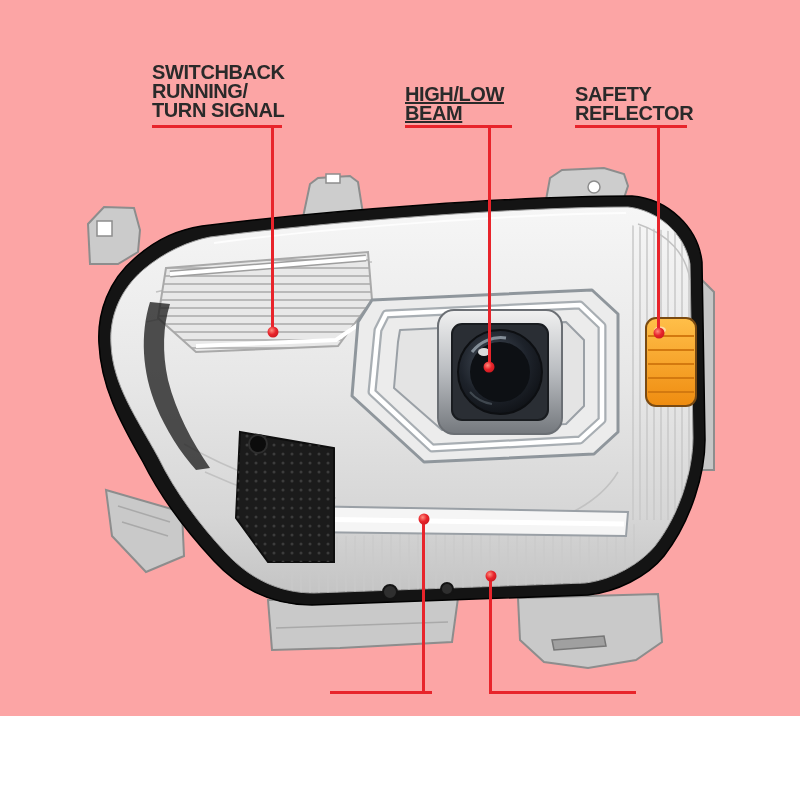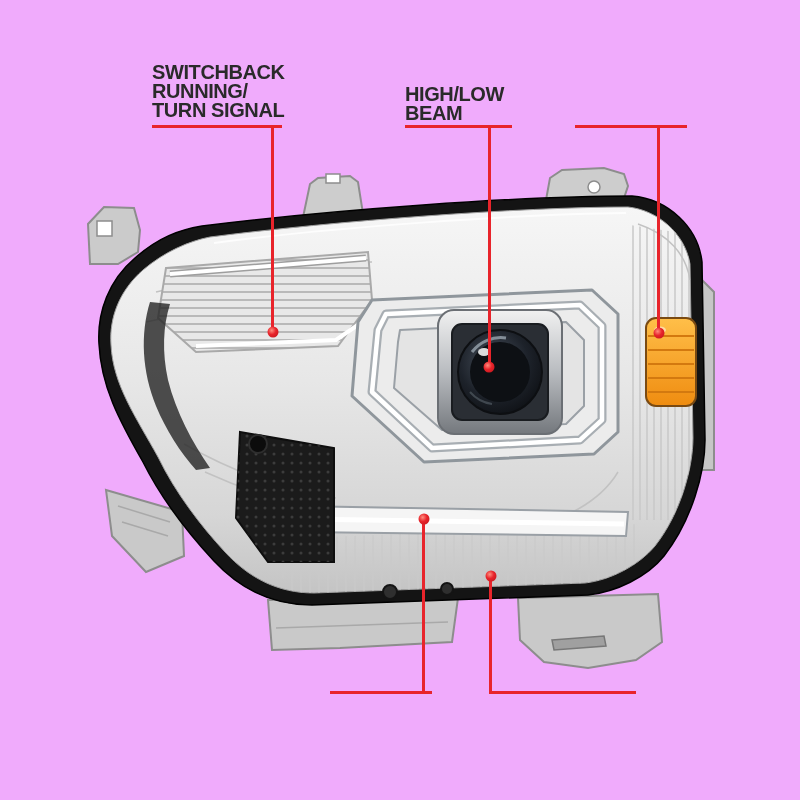--- a/index.html
+++ b/index.html
@@ -1,31 +1,31 @@
 <!DOCTYPE html>
 <html style="--accent: #e8242b; --label: #2a2a2a;"><head>
 <meta charset="utf-8">
 <style>
   :root{
     --accent:#e8242b;
     --label:#2a2a2a;
   }
   html,body{margin:0;padding:0;background:#ffffff;}
   .stage{
-    position:relative;width:800px;height:800px;background:#f0abfc;overflow:hidden;
+    position:relative;width:800px;height:716px;background:#fca5a5;overflow:hidden;
     font-family:"Liberation Sans", sans-serif;
   }
   .svg-layer{position:absolute;left:0;top:0;width:800px;height:800px;}
   .callout-label{
     position:absolute;
     font-weight:700;font-size:20px;line-height:19px;letter-spacing:-0.4px;
     color:var(--label);white-space:nowrap;text-transform:uppercase;
   }
   #c1-label{left:152px;top:63px;}
-  #c2-label{left:405px;top:85px;}
+  #c2-label{left:405px;top:85px;text-decoration:underline;}
   #c3-label{left:575px;top:85px;}
   #c4-label{left:330px;top:699px;}
   #c5-label{left:524px;top:699px;}
 </style>
 </head>
 <body>
 
 <div class="stage">
 
   <svg class="svg-layer" width="800" height="800" viewBox="0 0 800 800">
@@ -196,16 +196,20 @@
     <div>SWITCHBACK</div>
     <div>RUNNING/</div>
     <div>TURN SIGNAL</div>
   </div>
 
   <div class="callout-label" id="c2-label">
     <div>HIGH/LOW</div>
     <div>BEAM</div>
   </div>
 
+  <div class="callout-label" id="c3-label">
+    <div>SAFETY</div>
+    <div>REFLECTOR</div>
+  </div>
 
 
 
 </div>
 
 </body></html>

